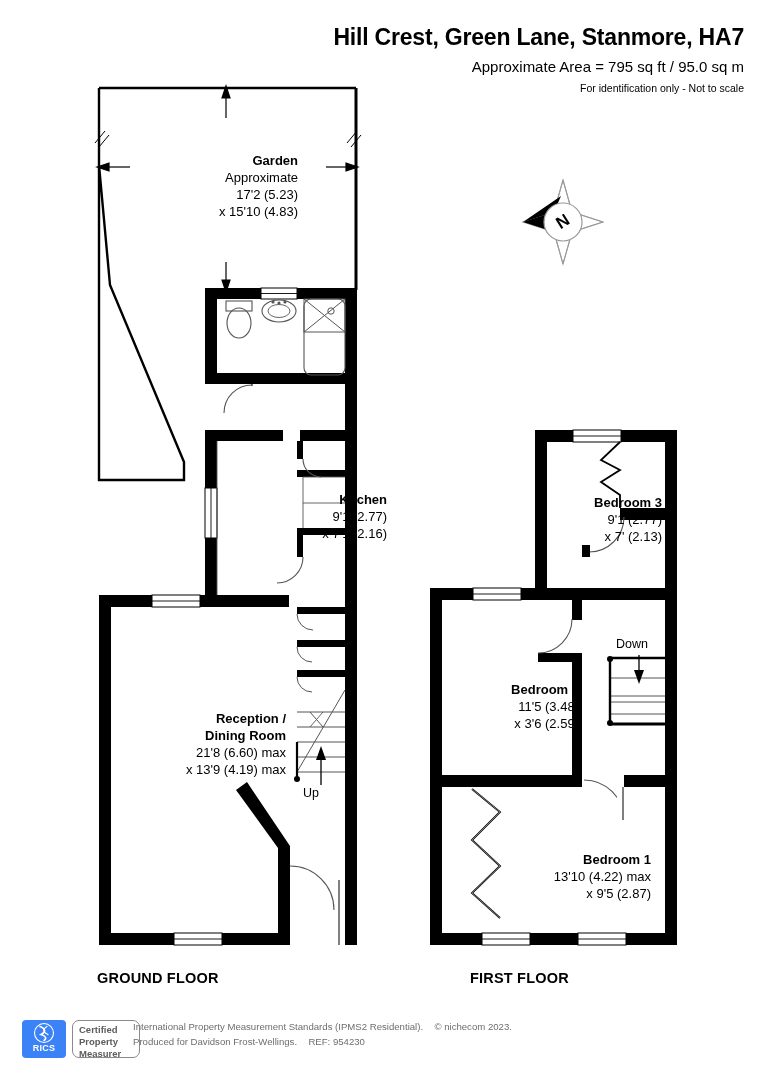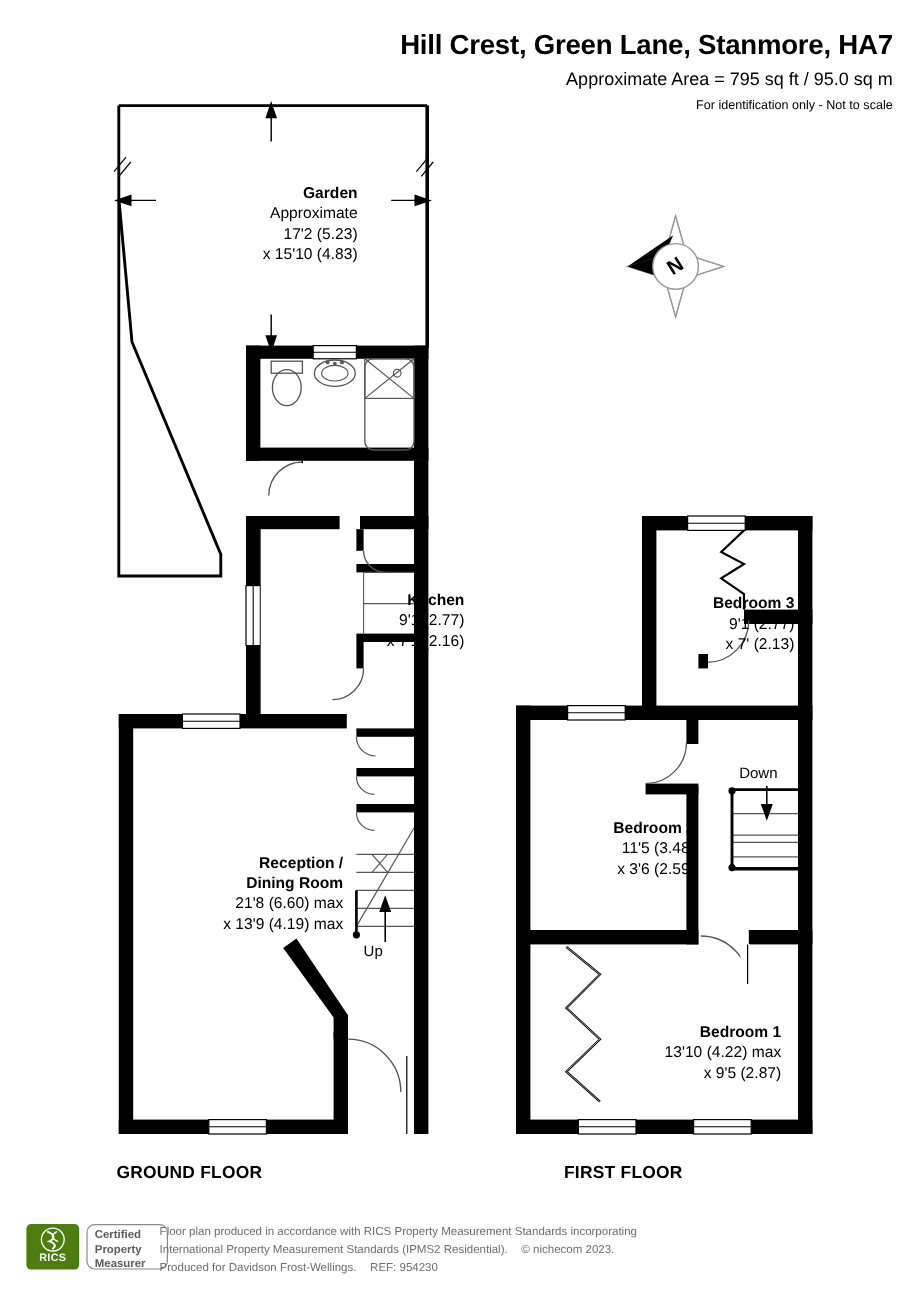--- a/index.html
+++ b/index.html
@@ -99,21 +99,21 @@
     top: 1012px;
     width: 764px;
     height: 68px;
   }
   .rics-logo {
     position: absolute;
     left: 22px;
     top: 8px;
     width: 44px;
     height: 38px;
-    background: #4d7c0f;
+    background: #3b82f6;
     border-radius: 4px;
   }
   .rics-mark {
     position: absolute;
     left: 0;
     top: 2px;
     width: 44px;
     height: 22px;
   }
   .rics-word {
@@ -411,21 +411,20 @@
         <path d="M 25,4.5 C 20,7.5 21,10 26,12.5" fill="none" stroke="#ffffff" stroke-width="1.2" stroke-linecap="round"></path>
       </svg>
       <div class="rics-word">RICS</div>
     </div>
     <div class="cert-box">
       <div>Certified</div>
       <div>Property</div>
       <div>Measurer</div>
     </div>
     <div class="disclaimer">
-      <div>Floor plan produced in accordance with RICS Property Measurement Standards incorporating</div>
       <div>
         <span>International Property Measurement Standards (IPMS2 Residential).</span>
         <span class="gap"></span>
         <span>© nichecom 2023.</span>
       </div>
       <div>
         <span>Produced for Davidson Frost-Wellings.</span>
         <span class="gap"></span>
         <span>REF:  954230</span>
       </div>

